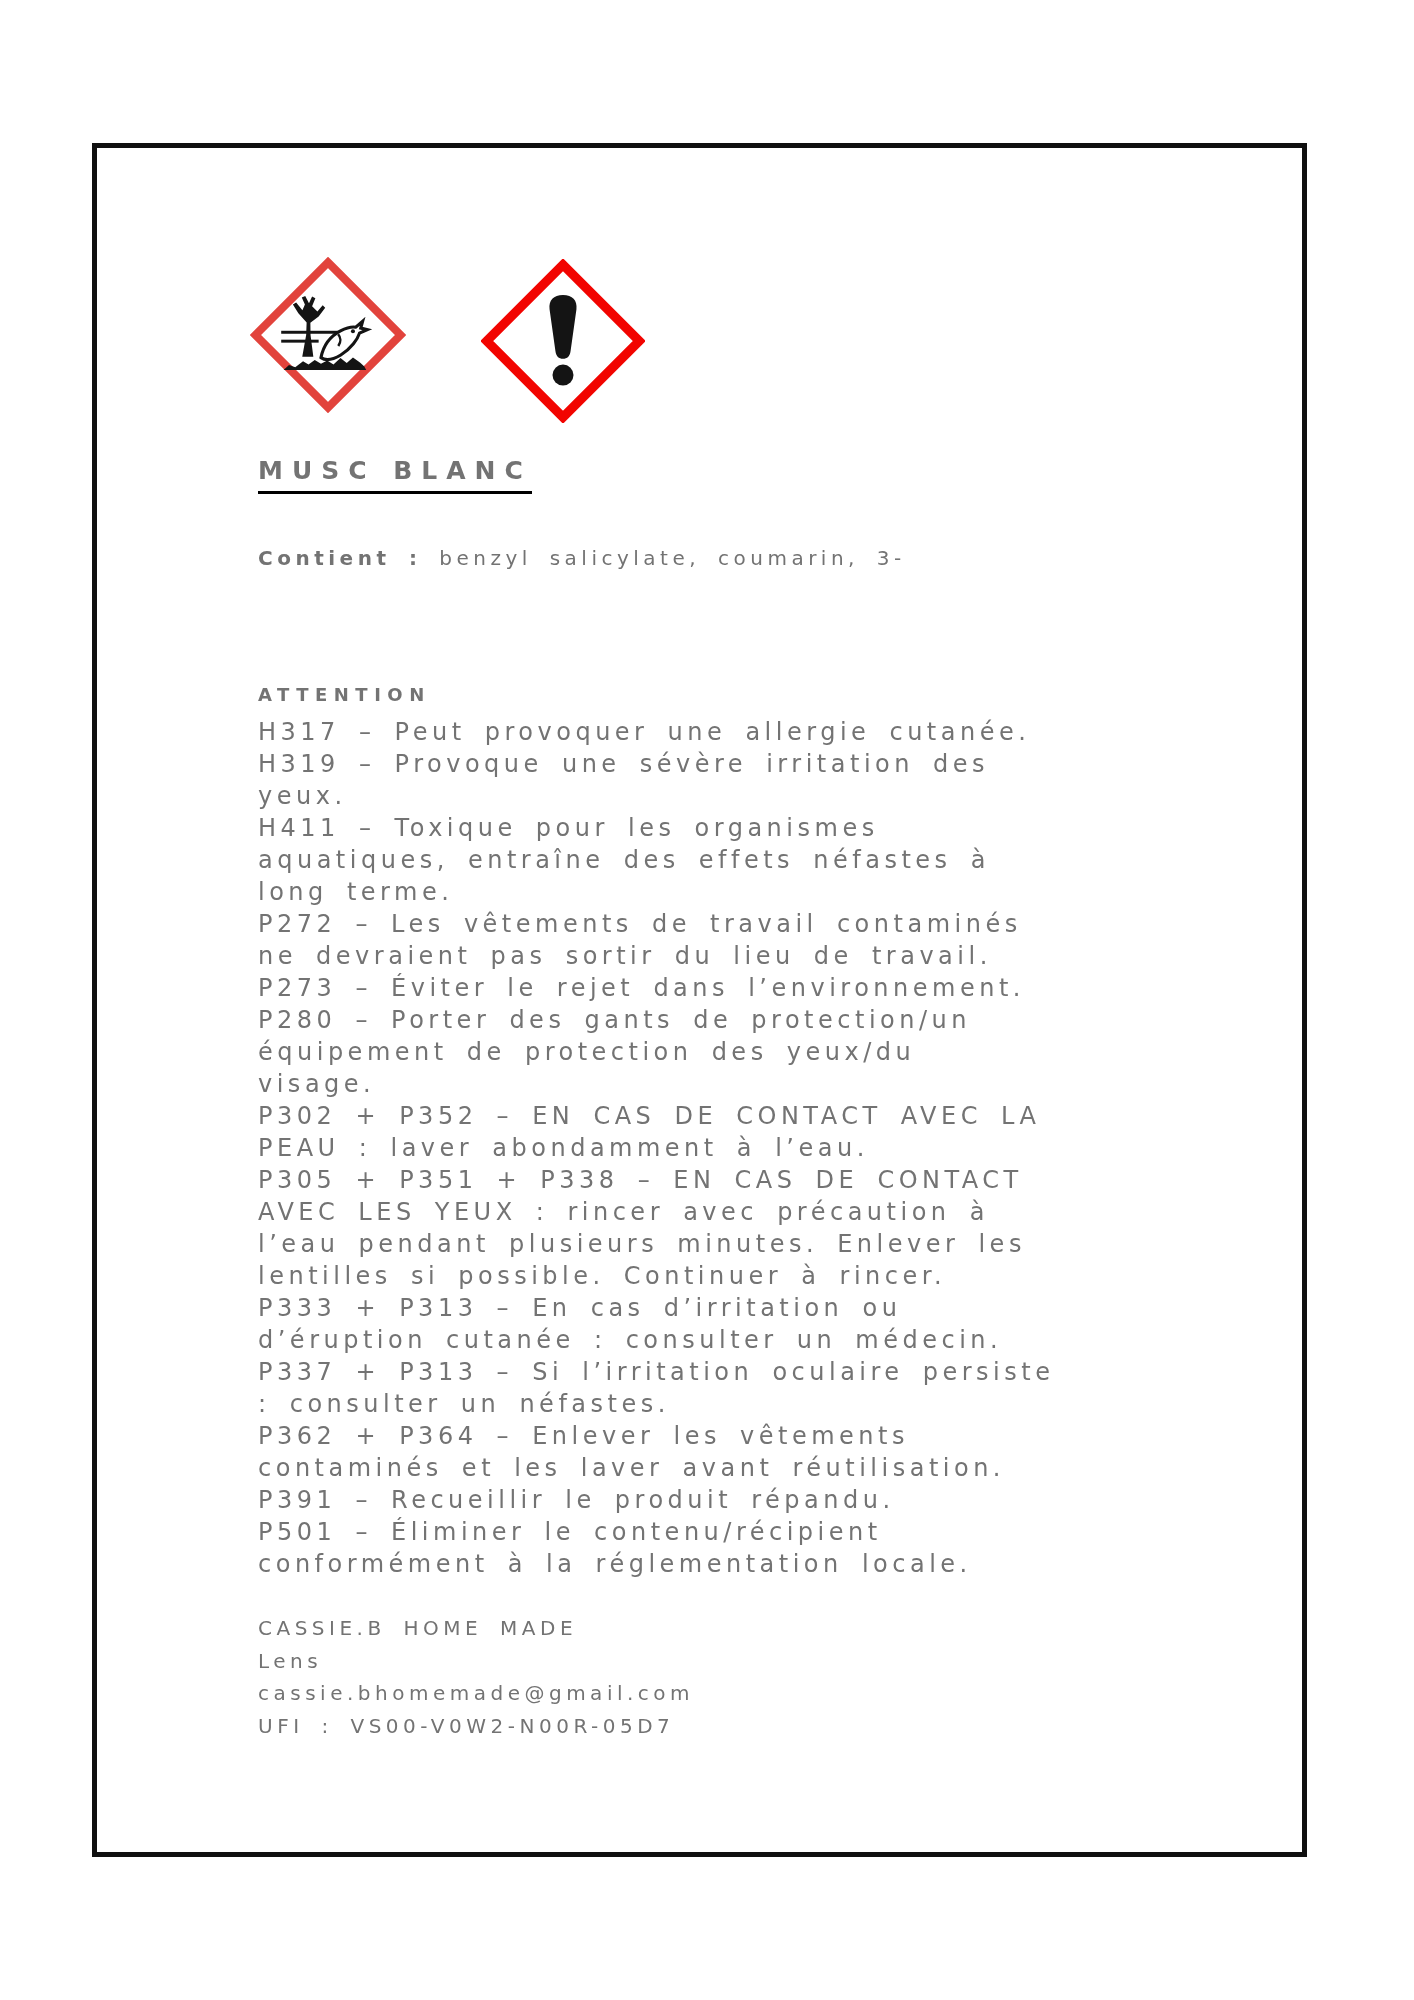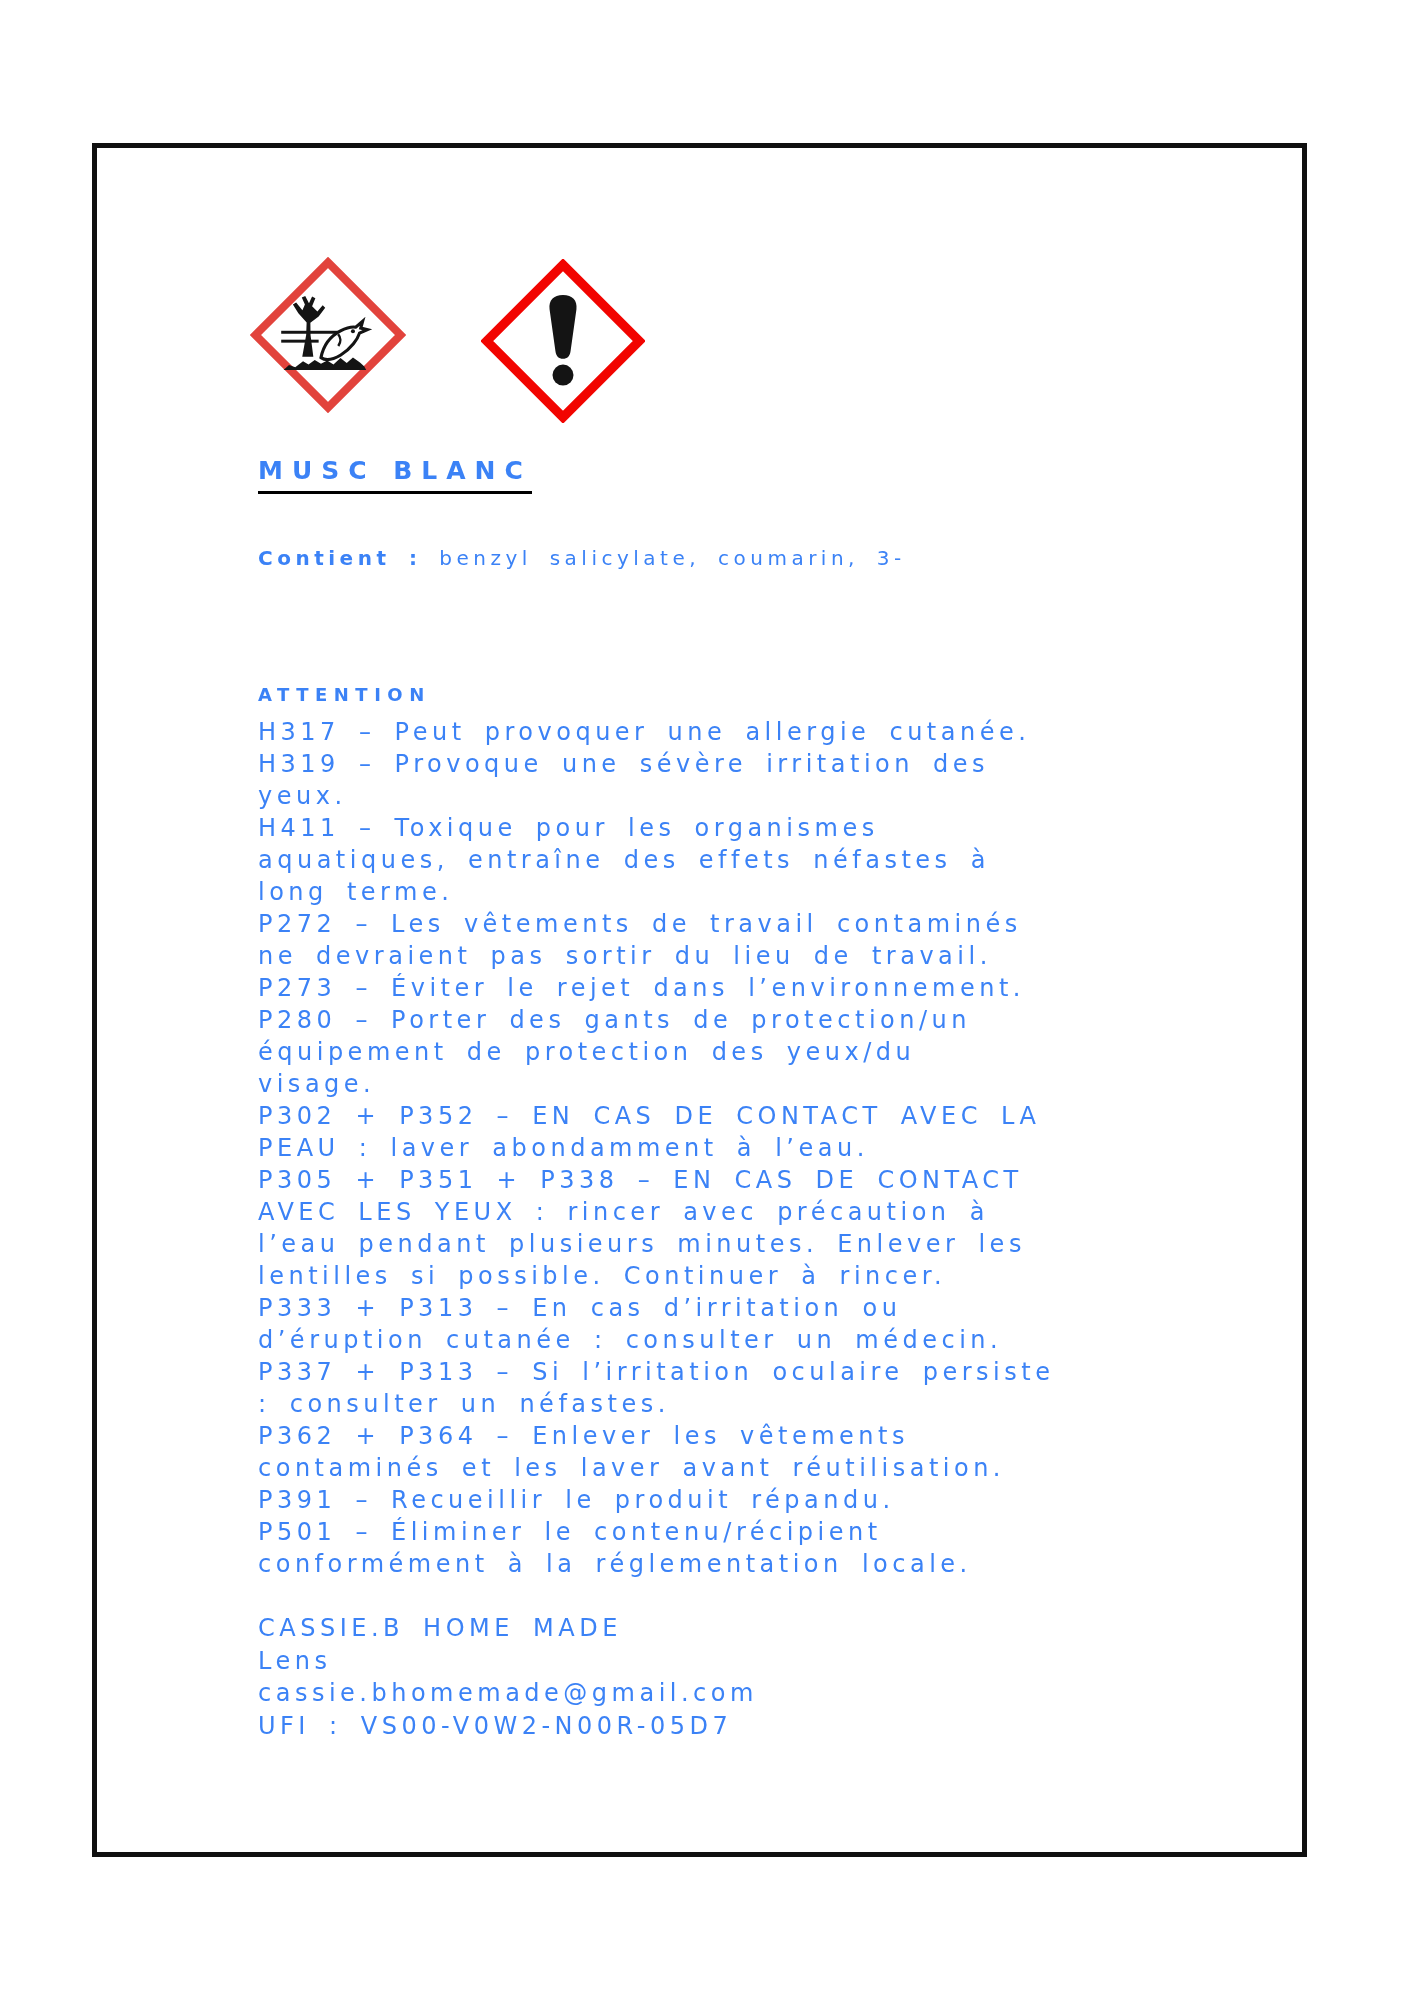--- a/index.html
+++ b/index.html
@@ -1,21 +1,21 @@
 <!DOCTYPE html>
 <html><head>
 <meta charset="utf-8">
 <style>
   html,body{margin:0;padding:0;background:#ffffff;}
   .page{
     position:relative;
     width:1414px;height:2000px;
     background:#ffffff;
     font-family:"DejaVu Sans","Liberation Sans",sans-serif;
-    color:#3b82f6;
+    color:#737373;
     overflow:hidden;
   }
   .frame{
     position:absolute;
     left:92px;top:143px;width:1215px;height:1714px;
     border:5px solid #101010;
     box-sizing:border-box;
   }
   .picto{position:absolute;}
   .picto-env{left:250px;top:257px;width:156px;height:156px;}
@@ -40,21 +40,21 @@
     font-size:18px;font-weight:bold;letter-spacing:6.5px;
     white-space:nowrap;
   }
   .statements{
     position:absolute;left:258px;top:716px;
     font-size:24px;line-height:32px;
     letter-spacing:4.5px;word-spacing:7px;
   }
   .footer{
     position:absolute;left:258px;top:1612px;
-    font-size:24px;line-height:32.5px;
+    font-size:20px;line-height:32.5px;
     letter-spacing:4.5px;word-spacing:7px;
   }
 </style>
 </head>
 <body>
 
 <div class="page">
 
   <div class="frame"></div>
 

